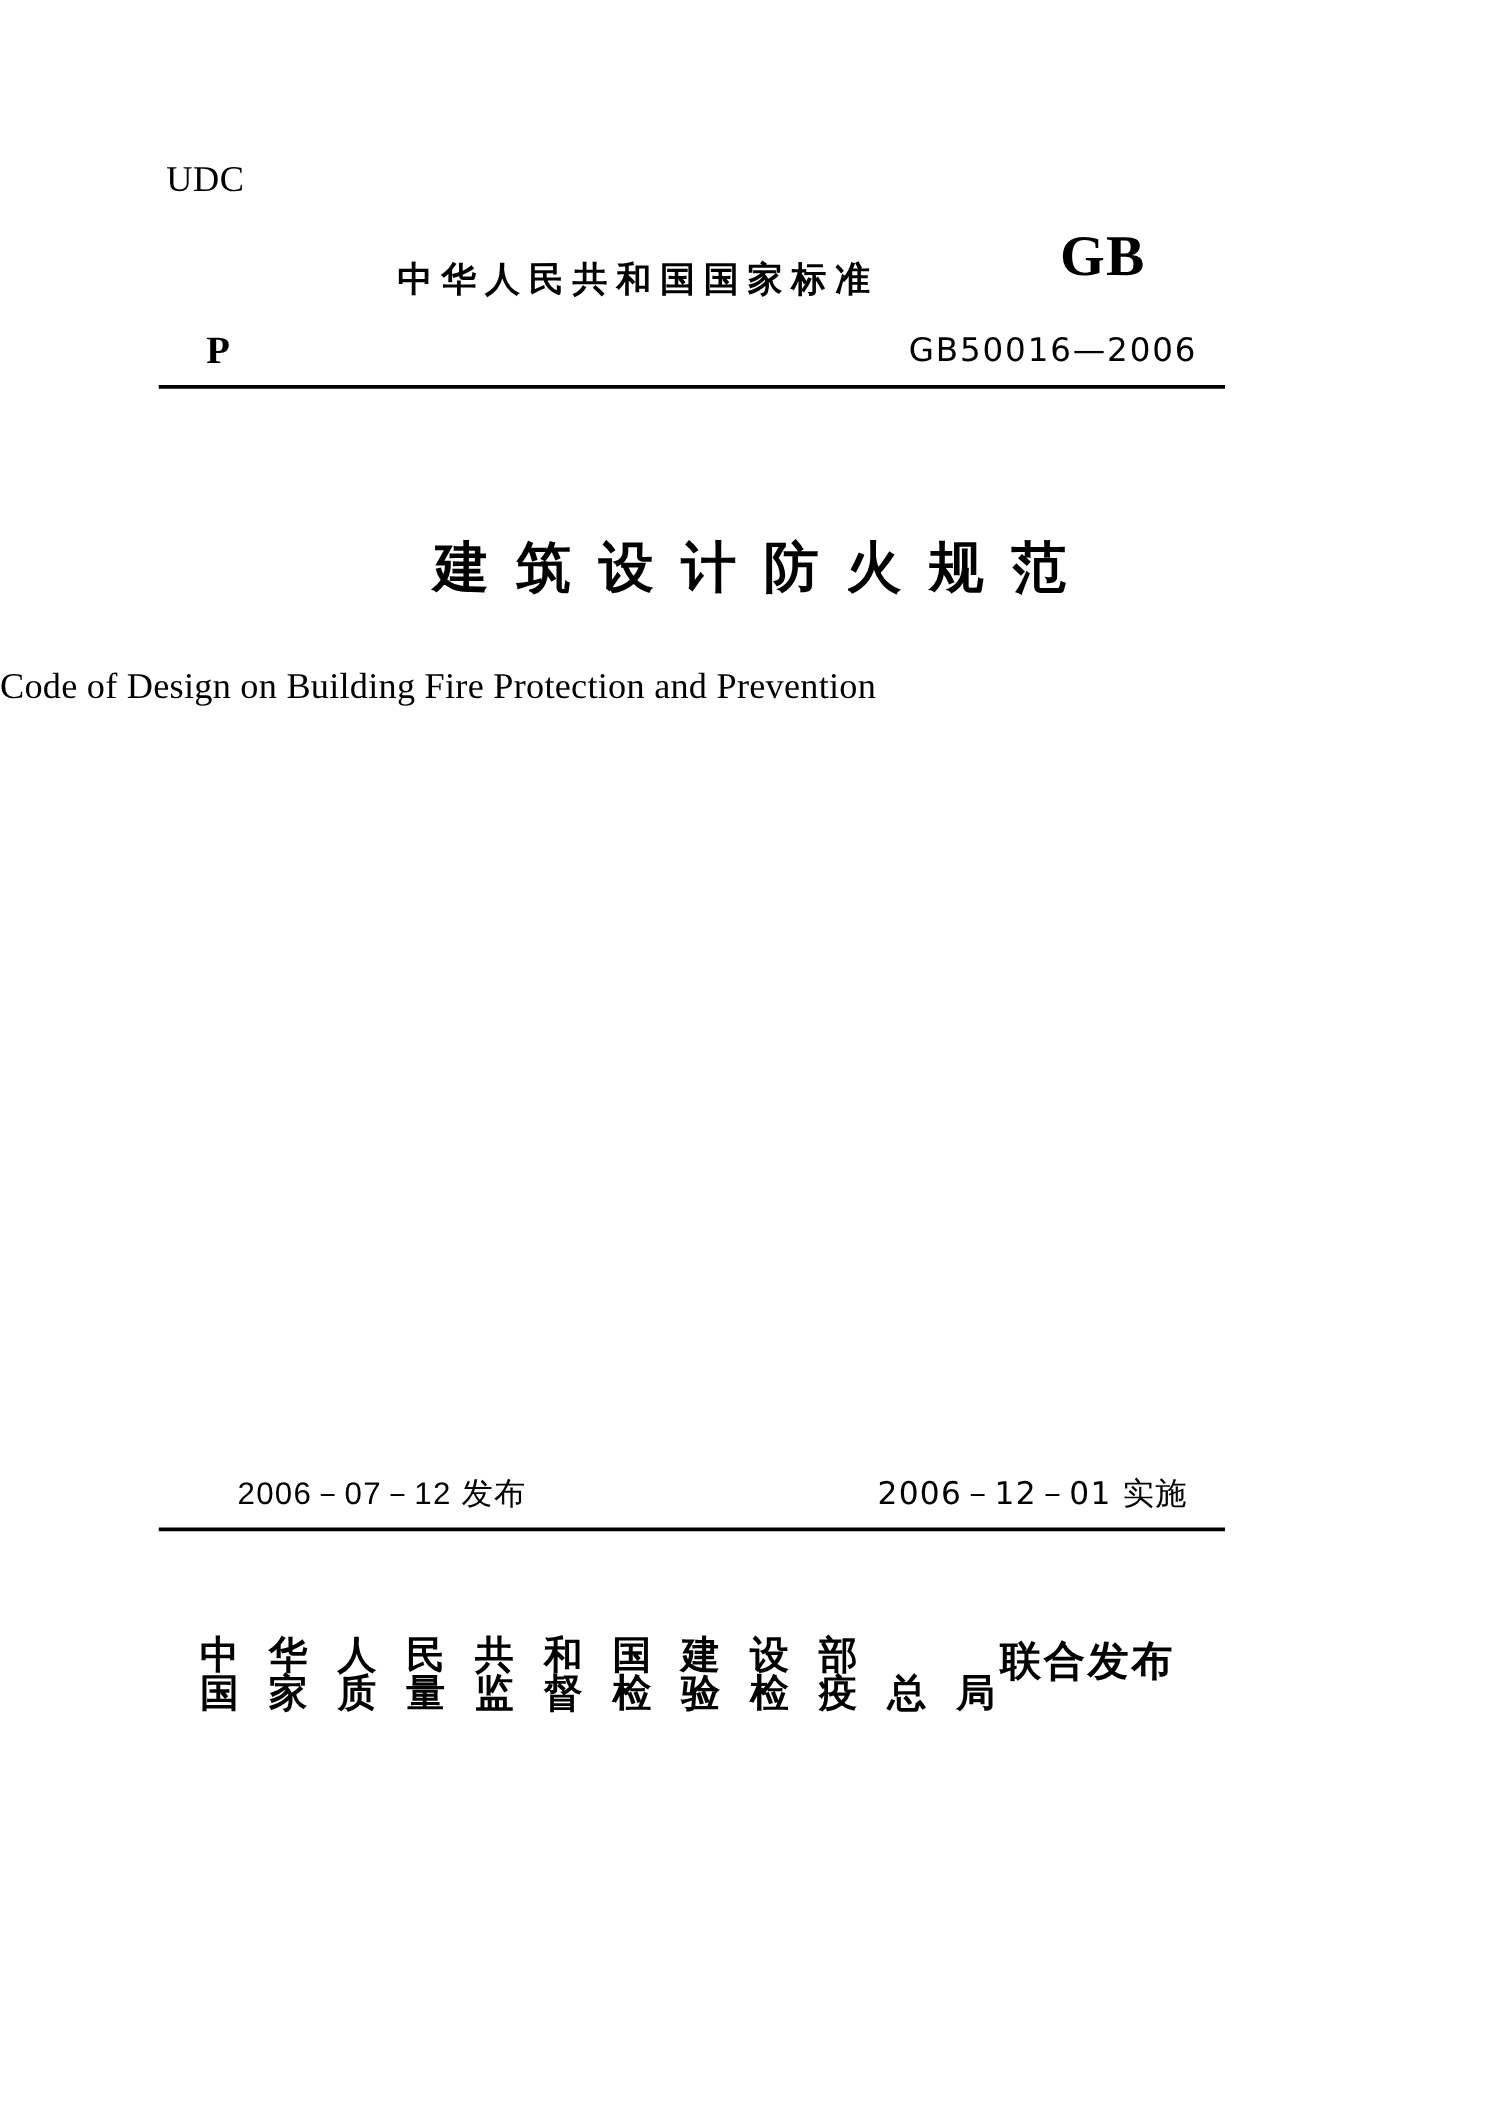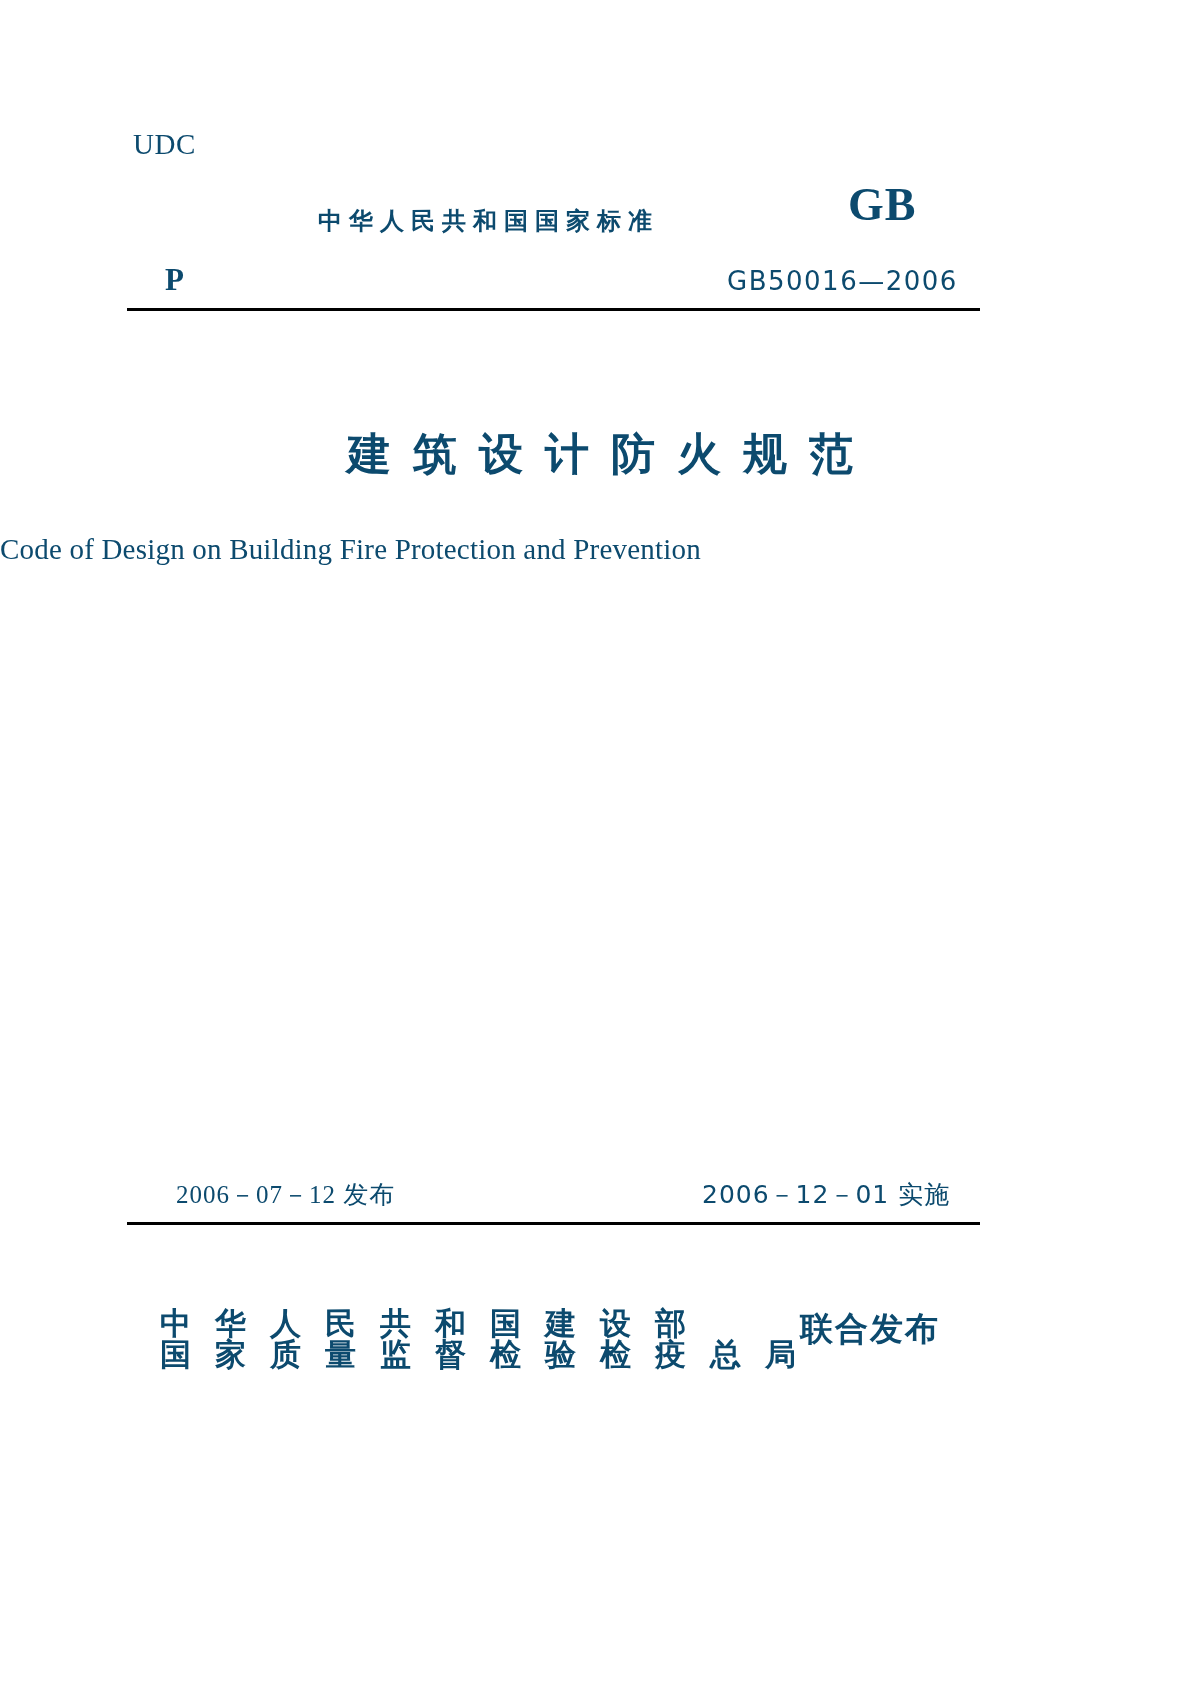--- a/index.html
+++ b/index.html
@@ -6,39 +6,39 @@
     margin: 0;
     padding: 0;
     background: #ffffff;
   }
   .page {
     position: relative;
     width: 1200px;
     height: 1697px;
     background: #ffffff;
     font-family: "Liberation Serif", serif;
-    color: #0c4a6e;
+    color: #000000;
     overflow: hidden;
   }
 
   
   .udc {
     position: absolute;
     left: 133px;
     top: 128px;
     font-family: "Liberation Serif", serif;
     font-size: 29px;
     letter-spacing: 0.5px;
   }
   .national-standard {
     position: absolute;
     left: 318px;
     top: 205px;
     font-family: "DejaVu Sans", sans-serif;
-    font-size: 24px;
+    font-size: 28px;
     letter-spacing: 7px;
     font-weight: 600;
   }
   .gb-mark {
     position: absolute;
     left: 848px;
     top: 178px;
     font-family: "Liberation Serif", serif;
     font-size: 46px;
     font-weight: 700;
@@ -89,23 +89,23 @@
     width: 1200px;
     text-align: left;
     font-family: "Liberation Serif", serif;
     font-size: 29px;
     letter-spacing: 0.2px;
   }
 
   
   .date-issue {
     position: absolute;
-    left: 176px;
+    left: 190px;
     top: 1178px;
-    font-family: Liberation Serif, serif;
+    font-family: Liberation Sans, sans-serif;
     font-size: 25px;
     letter-spacing: 1px;
   }
   .date-effect {
     position: absolute;
     left: 702px;
     top: 1178px;
     font-family: "DejaVu Sans", sans-serif;
     font-size: 25px;
     letter-spacing: 1px;

